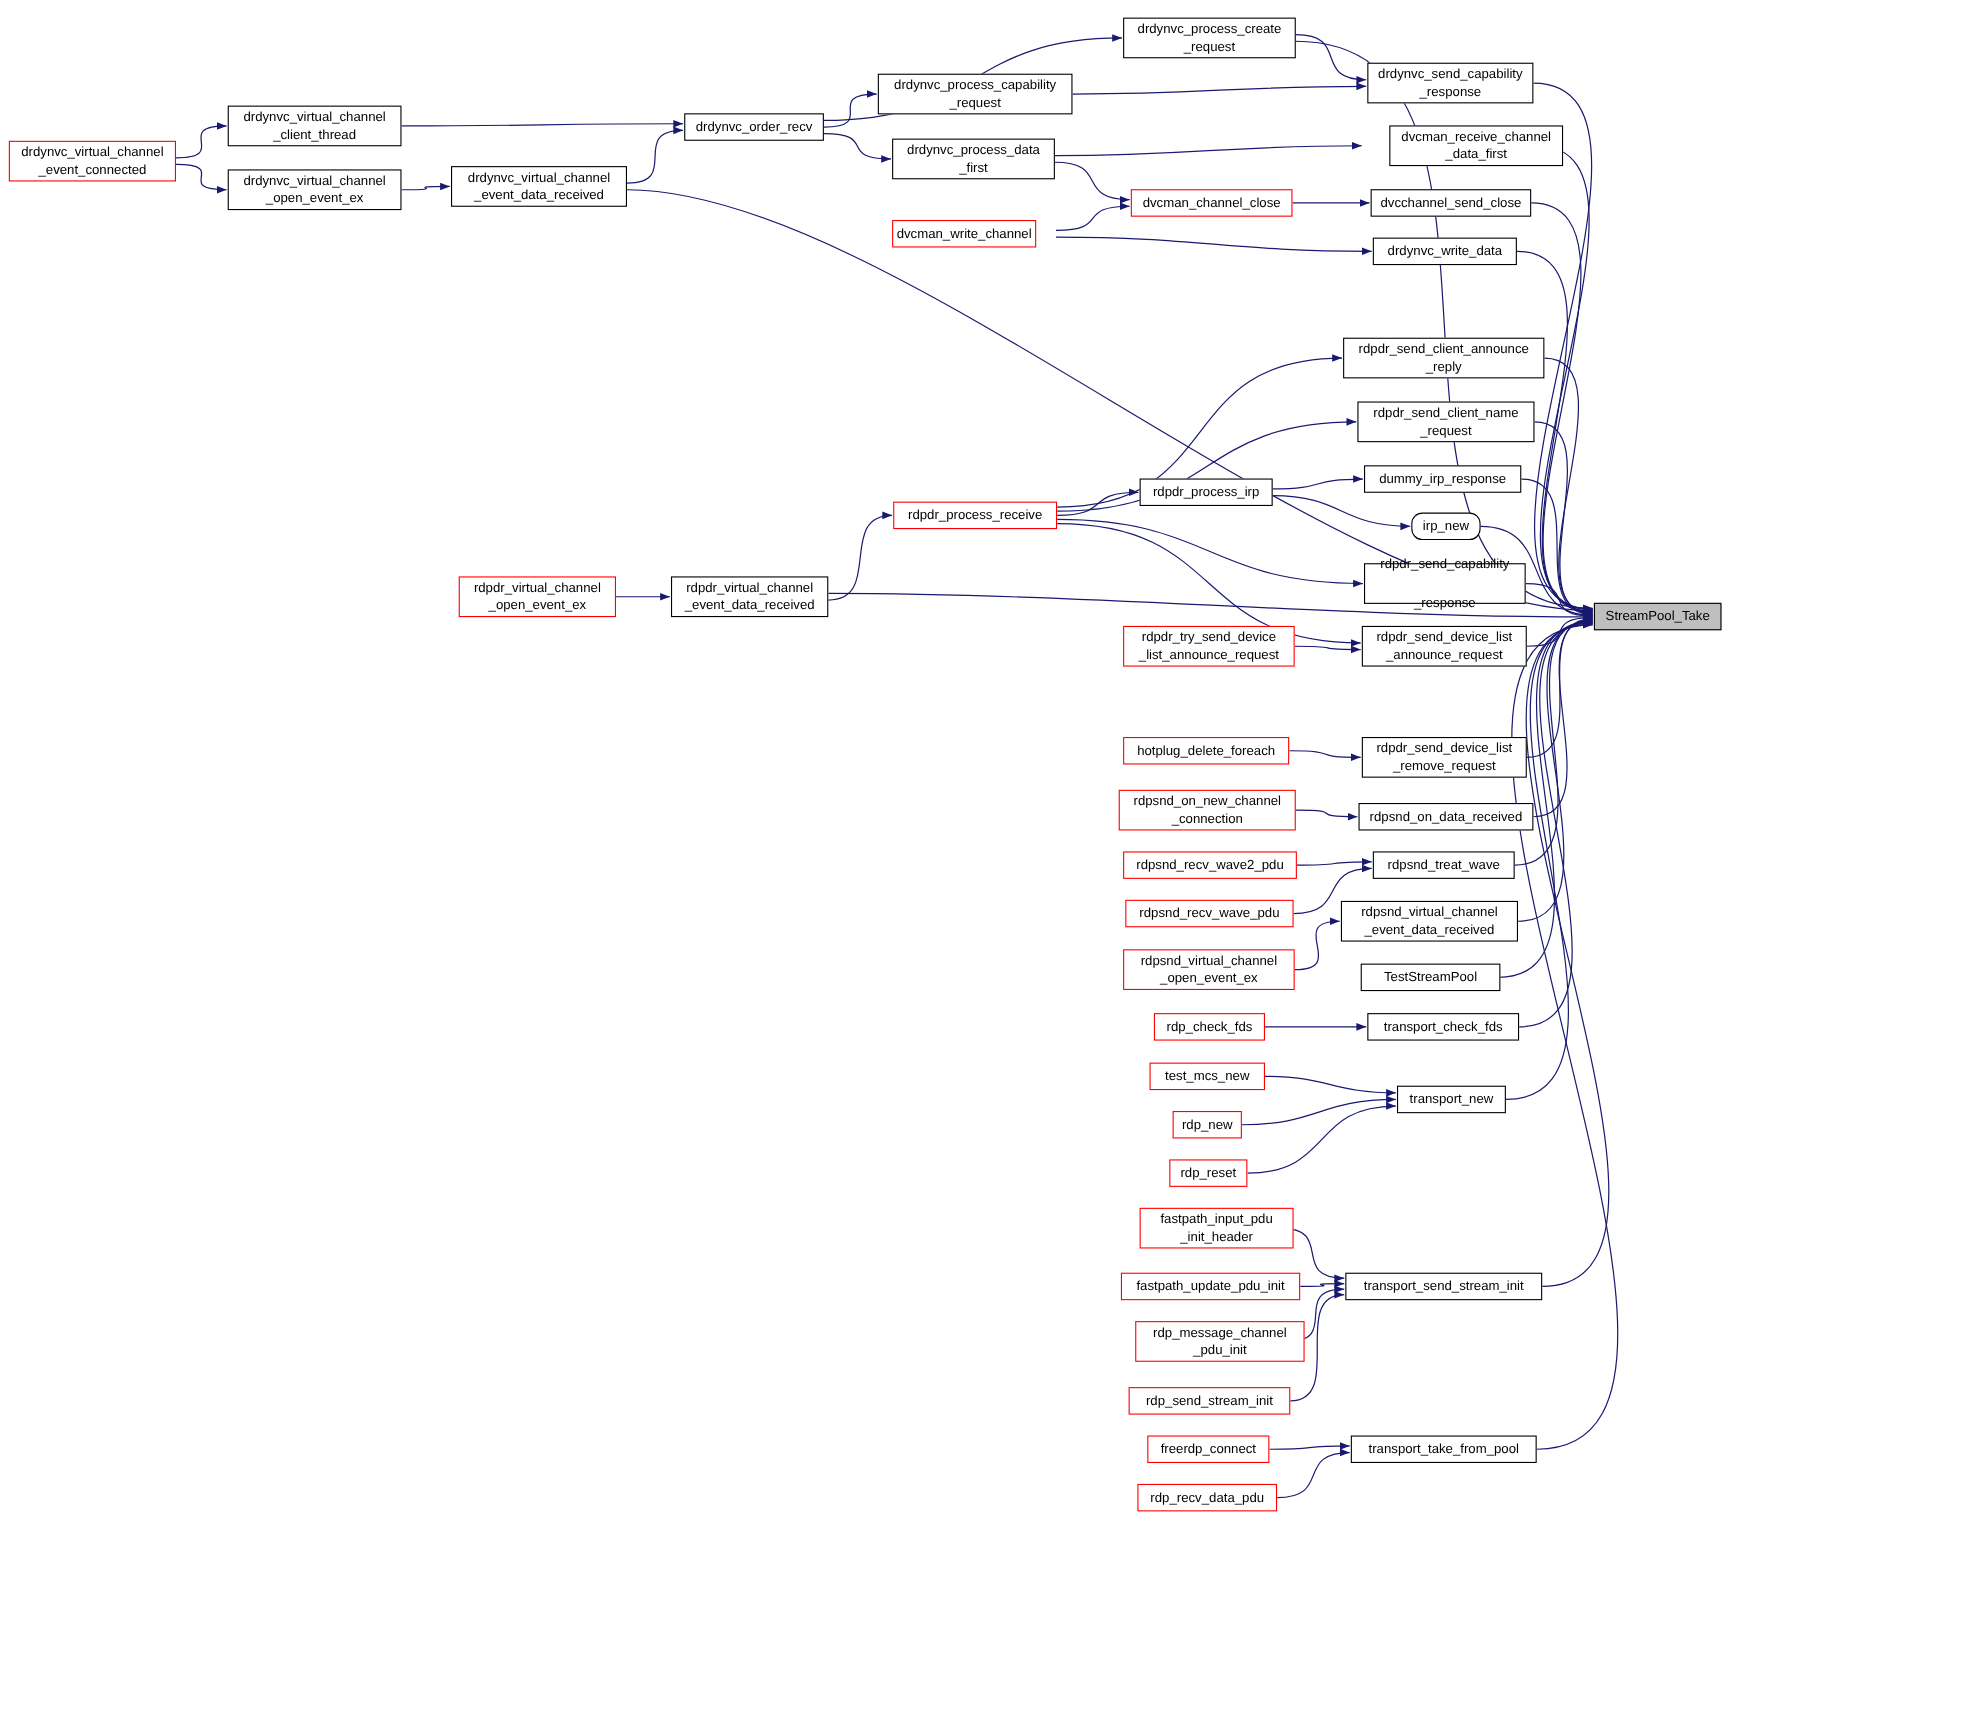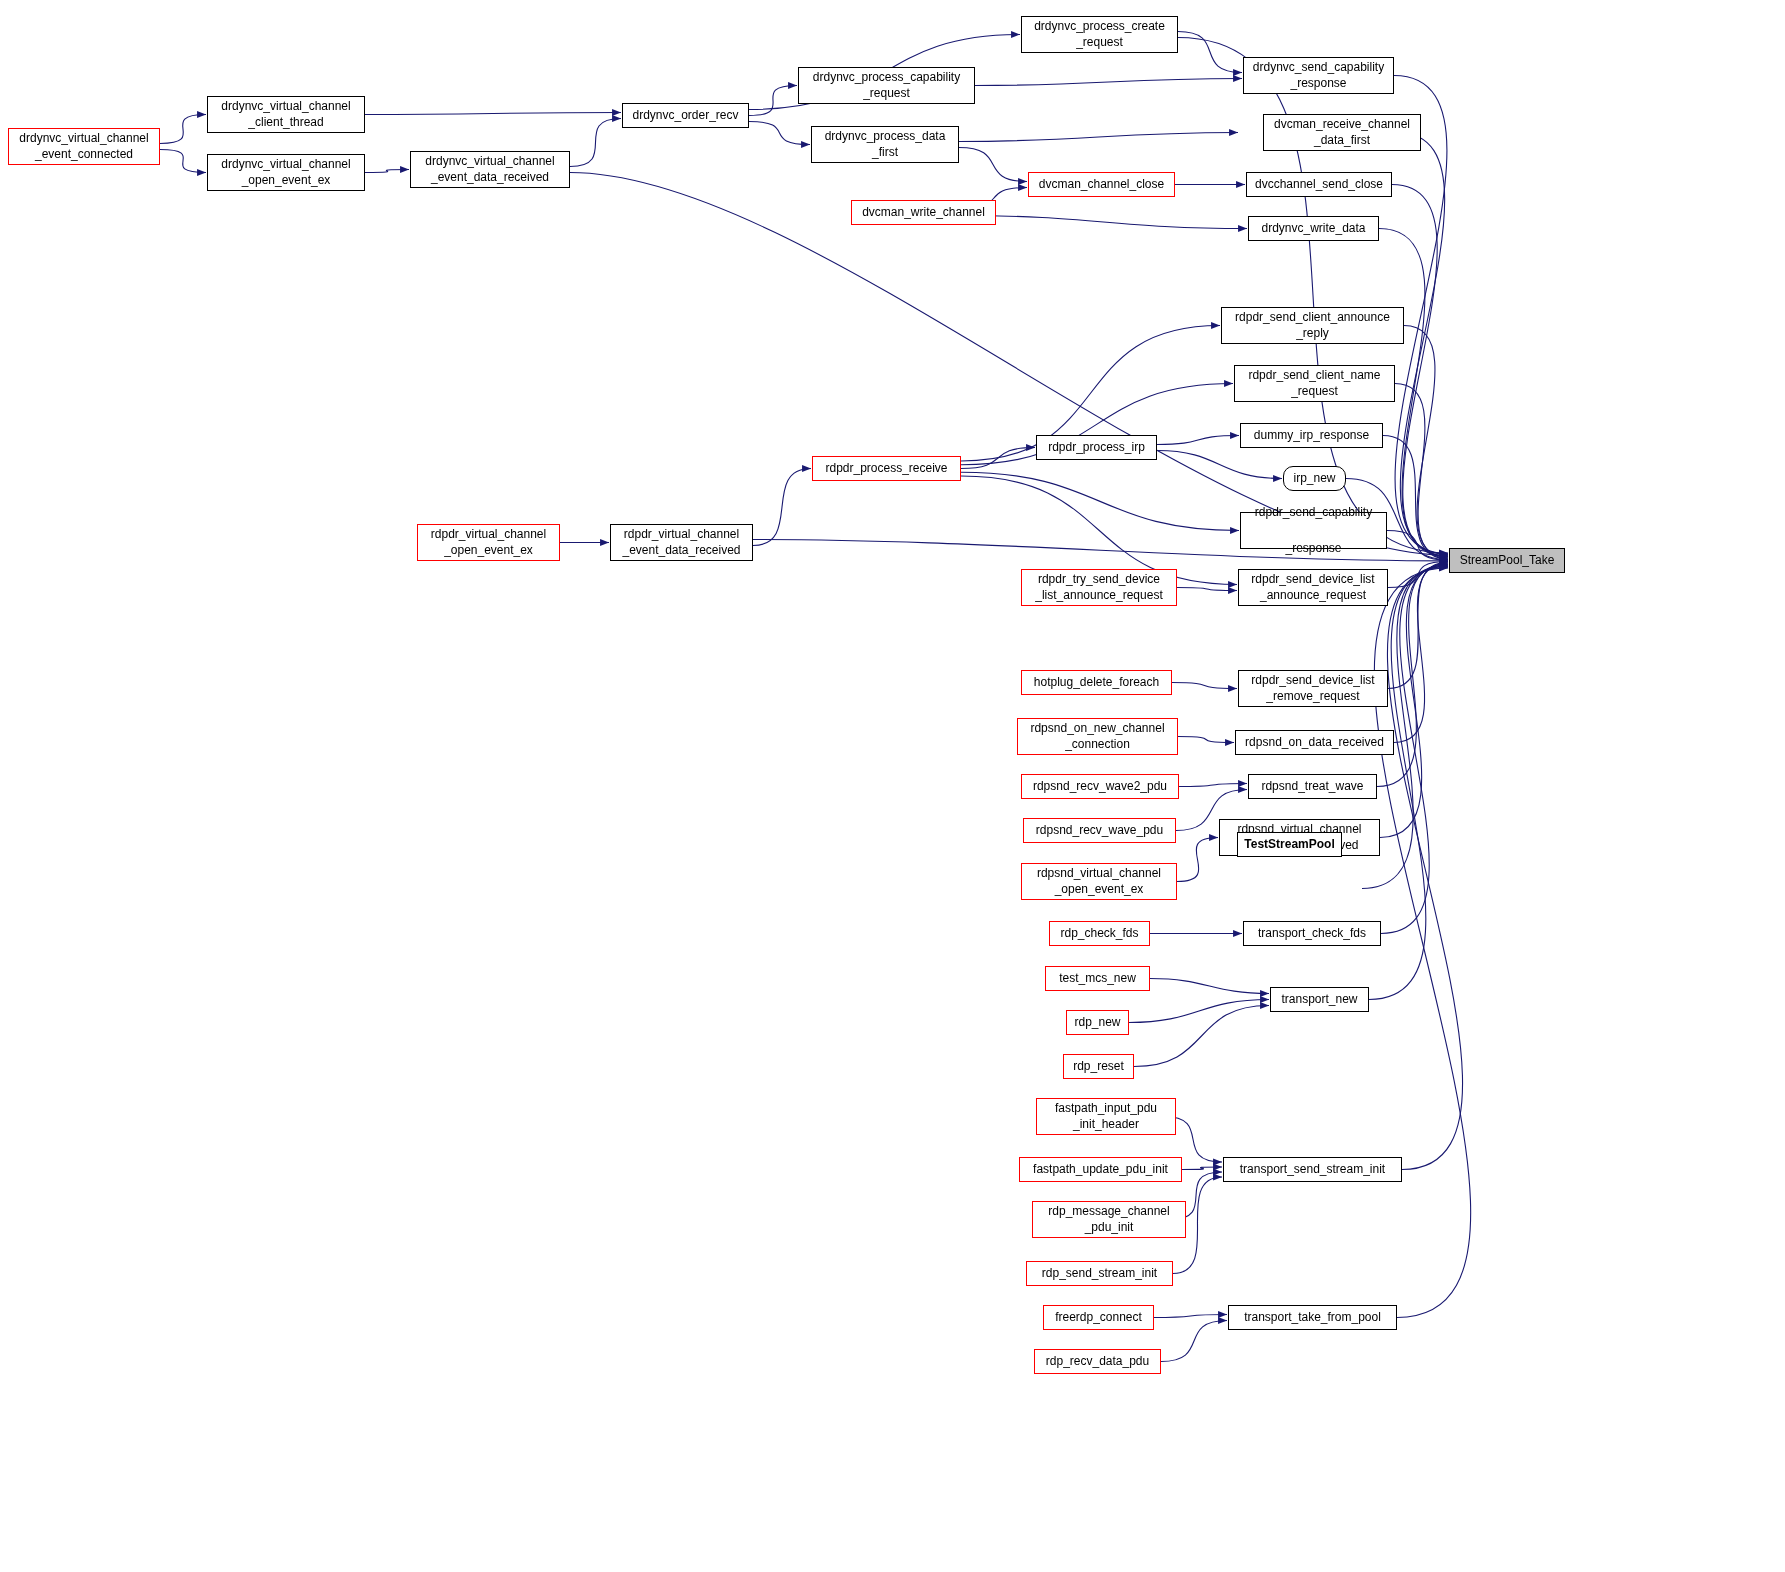--- a/index.html
+++ b/index.html
@@ -127,21 +127,21 @@
     <div class="node normal" style="left: 1239px; top: 114px; width: 158px; height: 37px; margin-left: 24px;">
       <span class="lbl">dvcman_receive_channel</span>
       <span class="lbl">_data_first</span>
     </div>
     <div class="node red" style="left: 1028px; top: 172px; width: 147px; height: 25px;">
       <span class="lbl">dvcman_channel_close</span>
     </div>
     <div class="node normal" style="left: 1246px; top: 172px; width: 146px; height: 25px;">
       <span class="lbl">dvcchannel_send_close</span>
     </div>
-    <div class="node red" style="left: 811px; top: 200px; width: 145px; height: 25px; margin-left: 40px;">
+    <div class="node red" style="left: 811px; top: 200px; width: 131px; height: 25px;">
       <span class="lbl">dvcman_write_channel</span>
     </div>
     <div class="node normal" style="left: 1248px; top: 216px; width: 131px; height: 25px;">
       <span class="lbl">drdynvc_write_data</span>
     </div>
     <div class="node target" style="left: 1449px; top: 548px; width: 116px; height: 25px;">
       <span class="lbl">StreamPool_Take</span>
     </div>
     <div class="node normal" style="left: 1221px; top: 307px; width: 183px; height: 37px;">
       <span class="lbl">rdpdr_send_client_announce</span>
@@ -207,21 +207,21 @@
       <span class="lbl">rdpsnd_recv_wave_pdu</span>
     </div>
     <div class="node normal" style="left: 1219px; top: 819px; width: 161px; height: 37px;">
       <span class="lbl">rdpsnd_virtual_channel</span>
       <span class="lbl">_event_data_received</span>
     </div>
     <div class="node red" style="left: 1021px; top: 863px; width: 156px; height: 37px;">
       <span class="lbl">rdpsnd_virtual_channel</span>
       <span class="lbl">_open_event_ex</span>
     </div>
-    <div class="node normal" style="left: 1237px; top: 832px; width: 105px; height: 25px; font-weight: bold;">
+    <div class="node normal" style="left: 1237px; top: 876px; width: 127px; height: 25px;">
       <span class="lbl">TestStreamPool</span>
     </div>
     <div class="node red" style="left: 1049px; top: 921px; width: 101px; height: 25px;">
       <span class="lbl">rdp_check_fds</span>
     </div>
     <div class="node normal" style="left: 1243px; top: 921px; width: 138px; height: 25px;">
       <span class="lbl">transport_check_fds</span>
     </div>
     <div class="node red" style="left: 1045px; top: 966px; width: 105px; height: 25px;">
       <span class="lbl">test_mcs_new</span>

